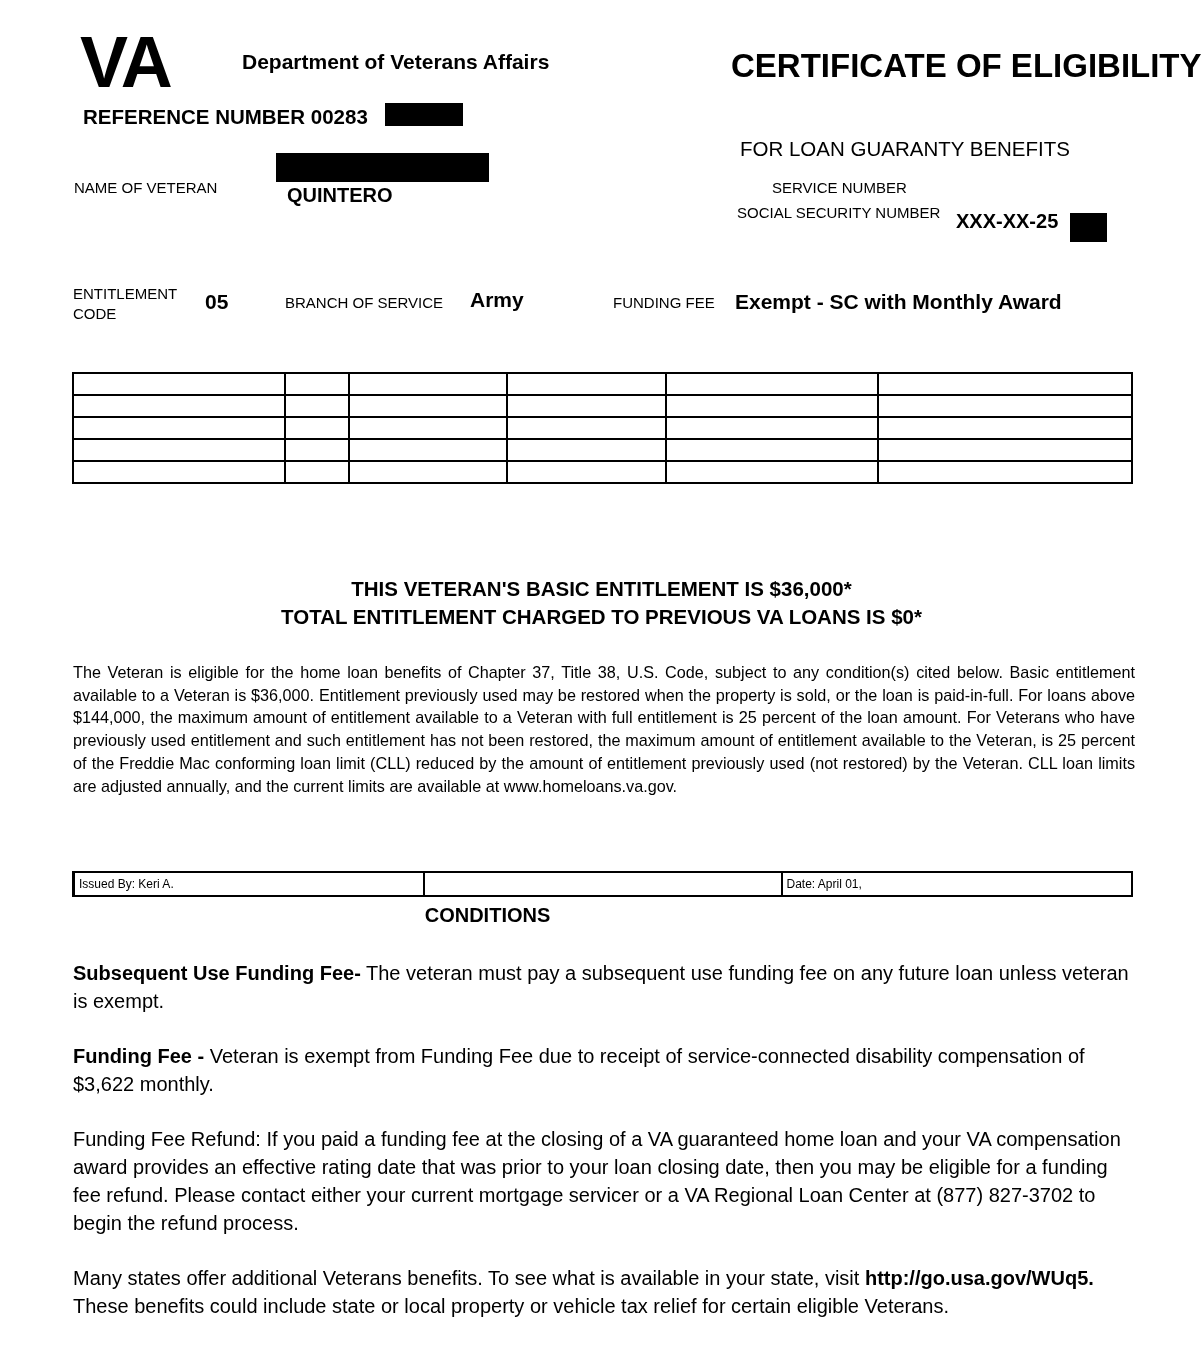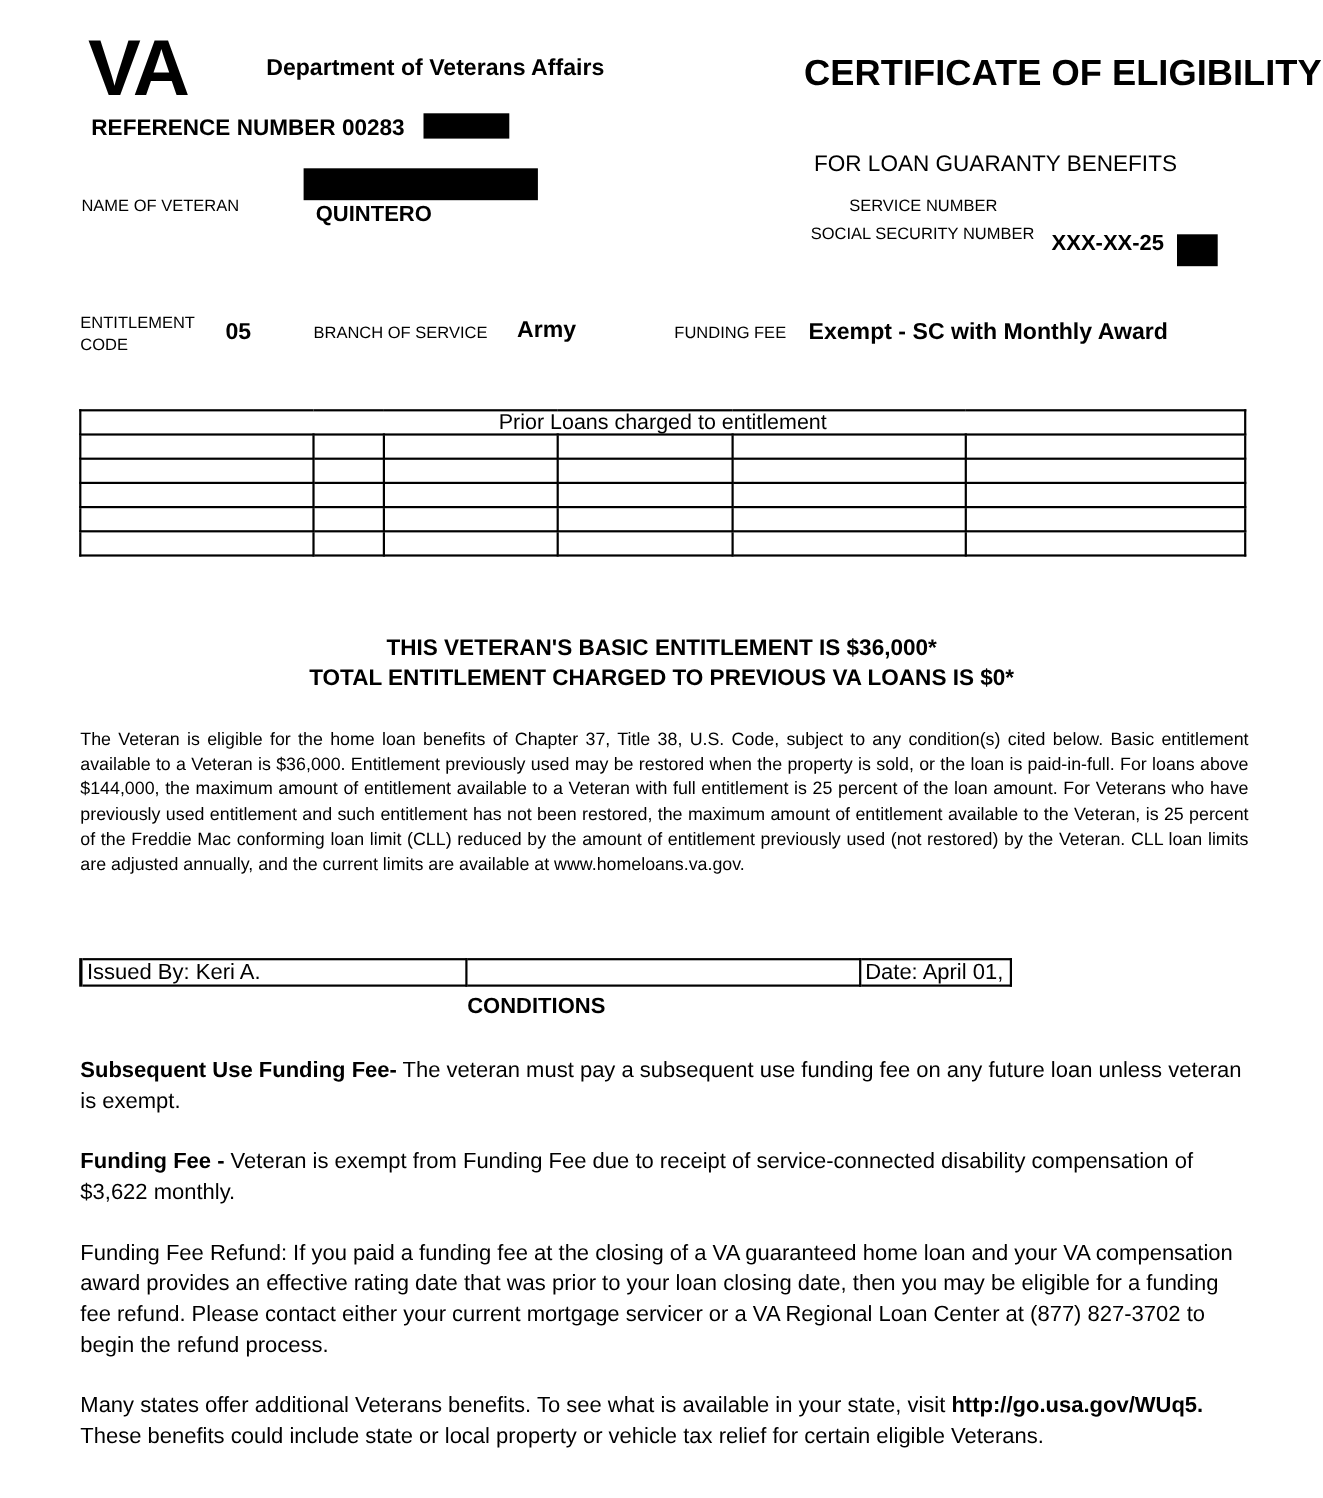--- a/index.html
+++ b/index.html
@@ -41,22 +41,22 @@
 
   .ent-summary {
     position: absolute; left: 0; width: 1203px; top: 575px; text-align: center;
     font-size: 20.5px; font-weight: bold; line-height: 28px;
   }
   .para {
     position: absolute; left: 73px; top: 661px; width: 1062px;
     font-size: 16.2px; line-height: 22.7px; text-align: justify;
   }
   table.issued {
-    position: absolute; left: 72px; top: 871px; width: 848px;
-    border-collapse: collapse; font-size: 20px;
+    position: absolute; left: 72px; top: 871px; width: 1061px;
+    border-collapse: collapse; font-size: 12px;
   }
   table.issued td { border: 2px solid #000; height: 22px; padding: 0 0 0 4px; line-height: 22px; }
   table.issued td:first-child { border-left-width: 3px; }
   .conditions-title {
     position: absolute; left: 0; width: 975px; top: 904px; text-align: center;
     font-size: 20px; font-weight: bold;
   }
   .cond {
     position: absolute; left: 73px; width: 1065px; font-size: 20px; line-height: 28px;
   }
@@ -94,23 +94,20 @@
 <table class="loans">
   <colgroup>
     <col style="width:212px">
       <col style="width:64px">
       <col style="width:158px">
     <col style="width:159px">
       <col style="width:212px">
       <col>
   </colgroup>
   <tbody>
-      <tr>
-    <th class="caption" colspan="6">Prior Loans charged to entitlement</th>
-  </tr>
   <tr>
     <td></td>
     <td></td>
     <td></td>
     <td></td>
     <td></td>
     <td></td>
   </tr>
   <tr>
     <td></td>

